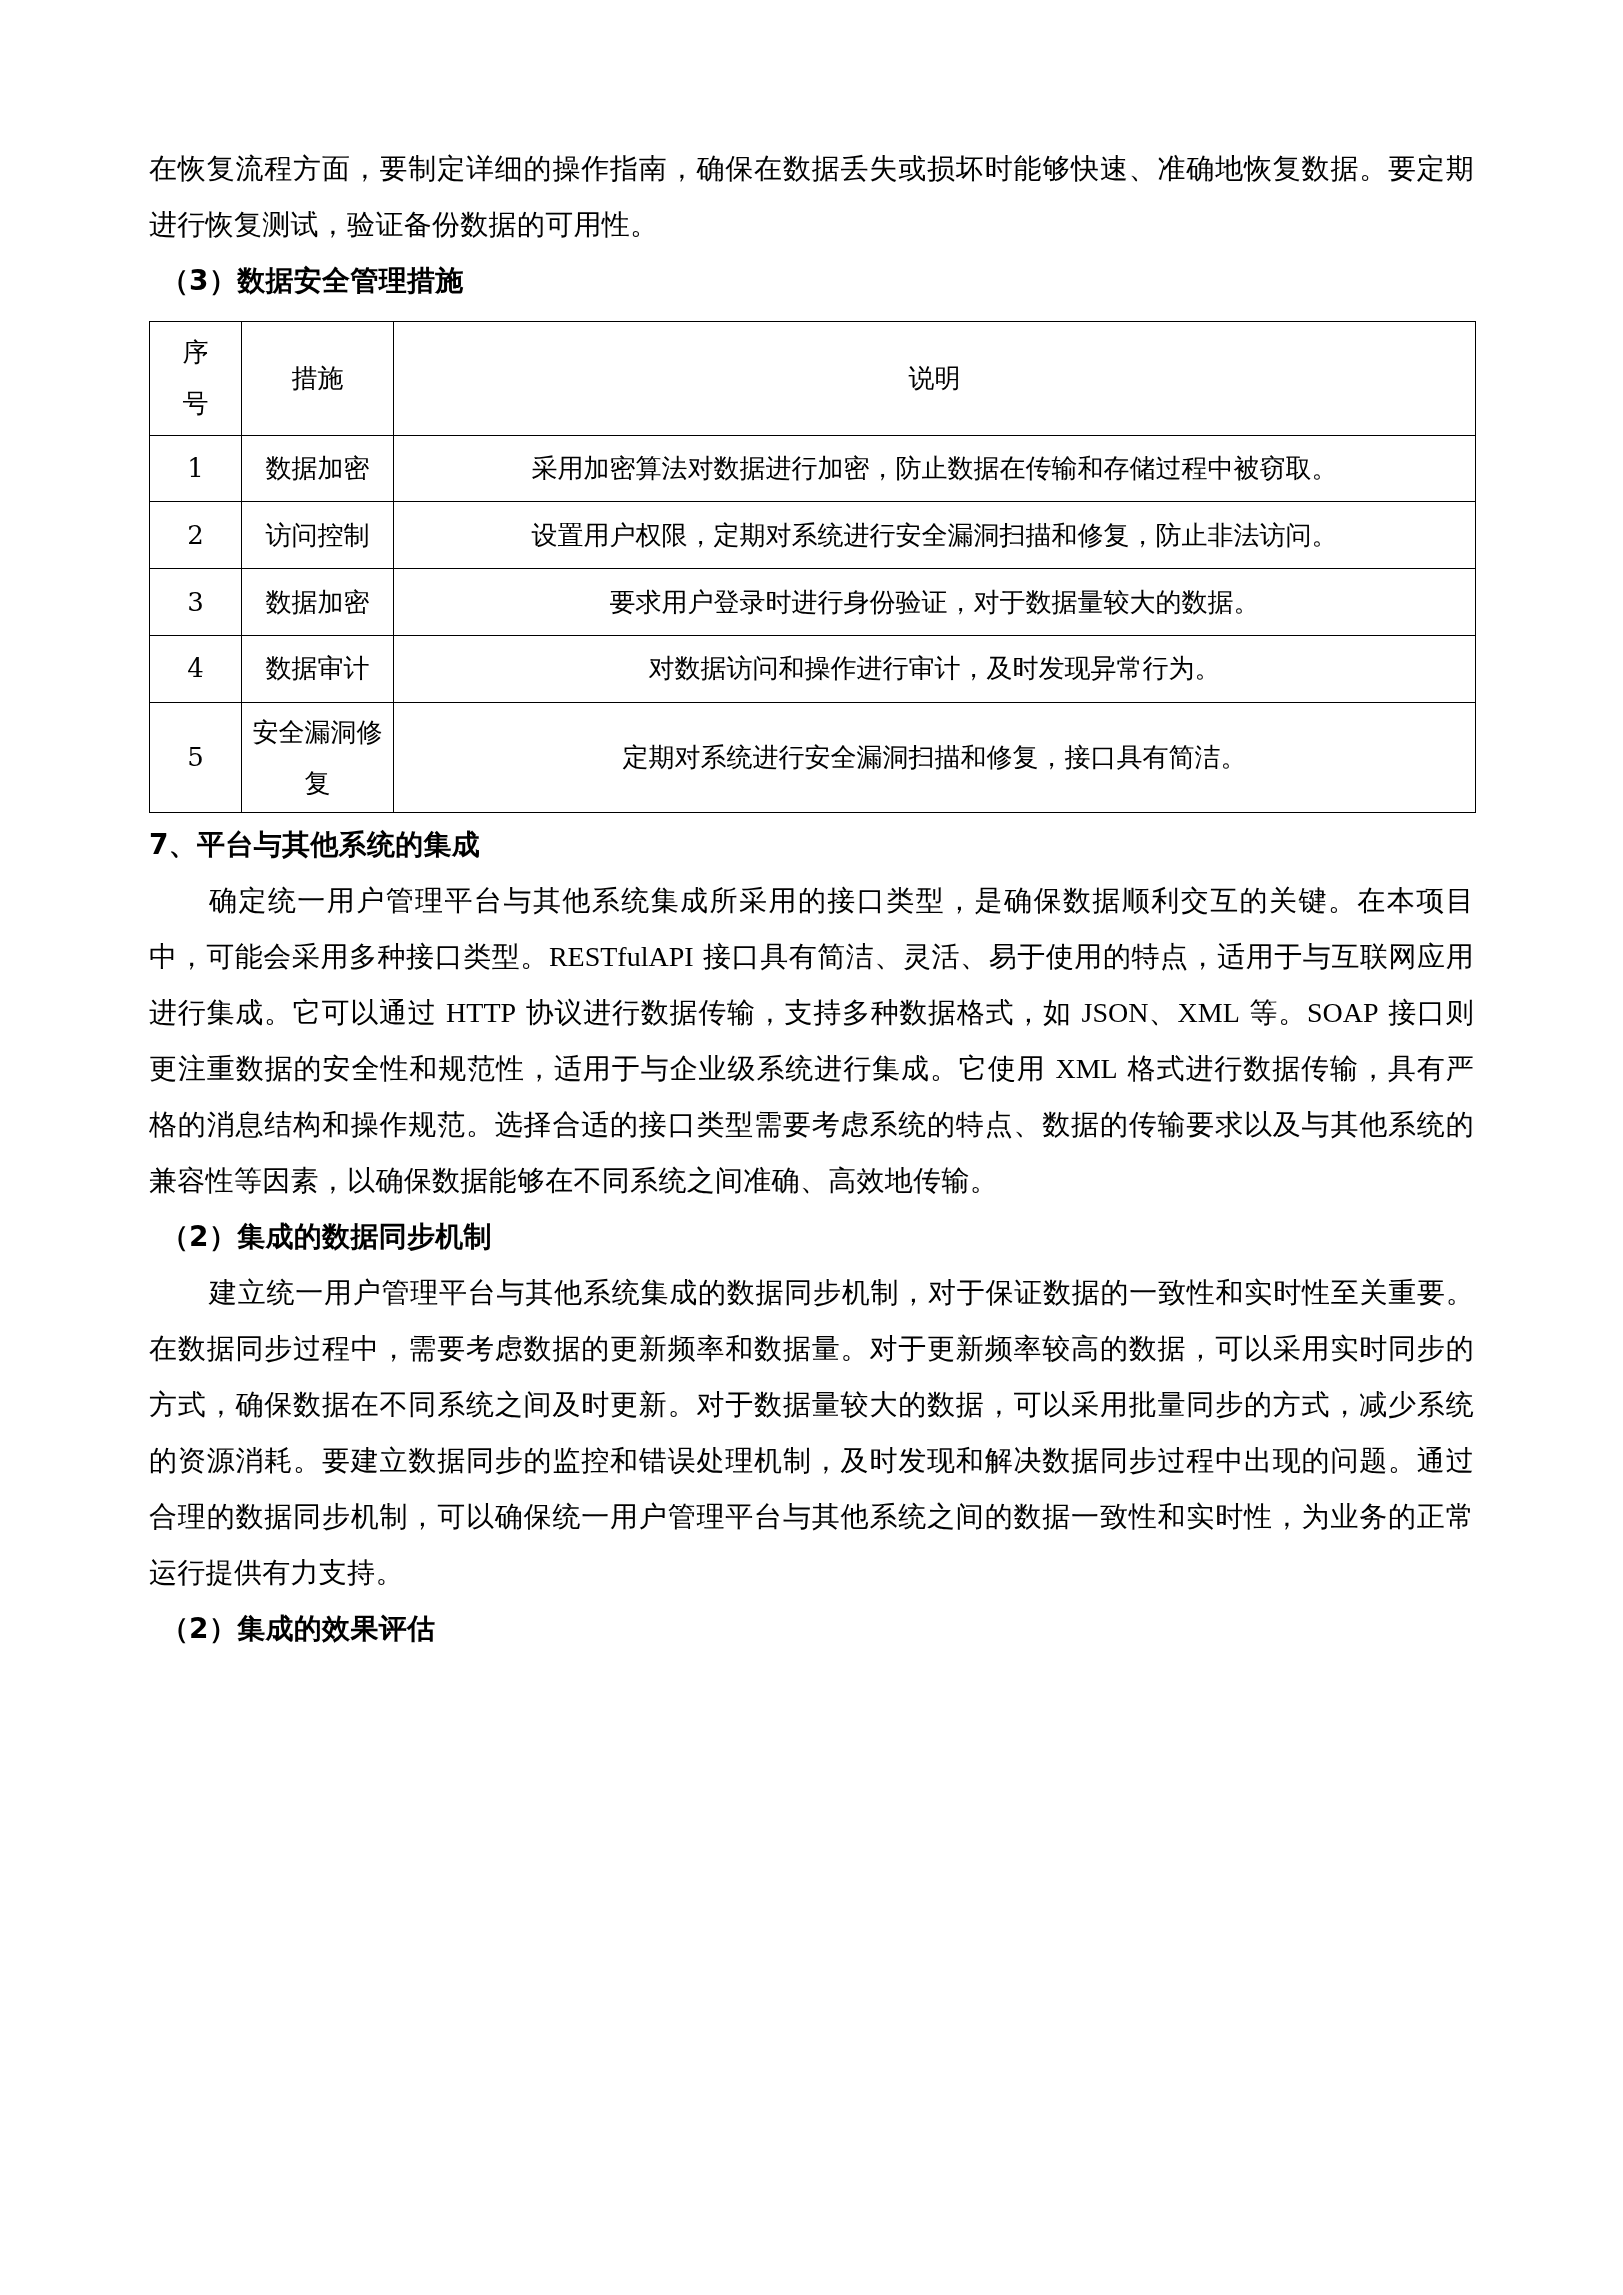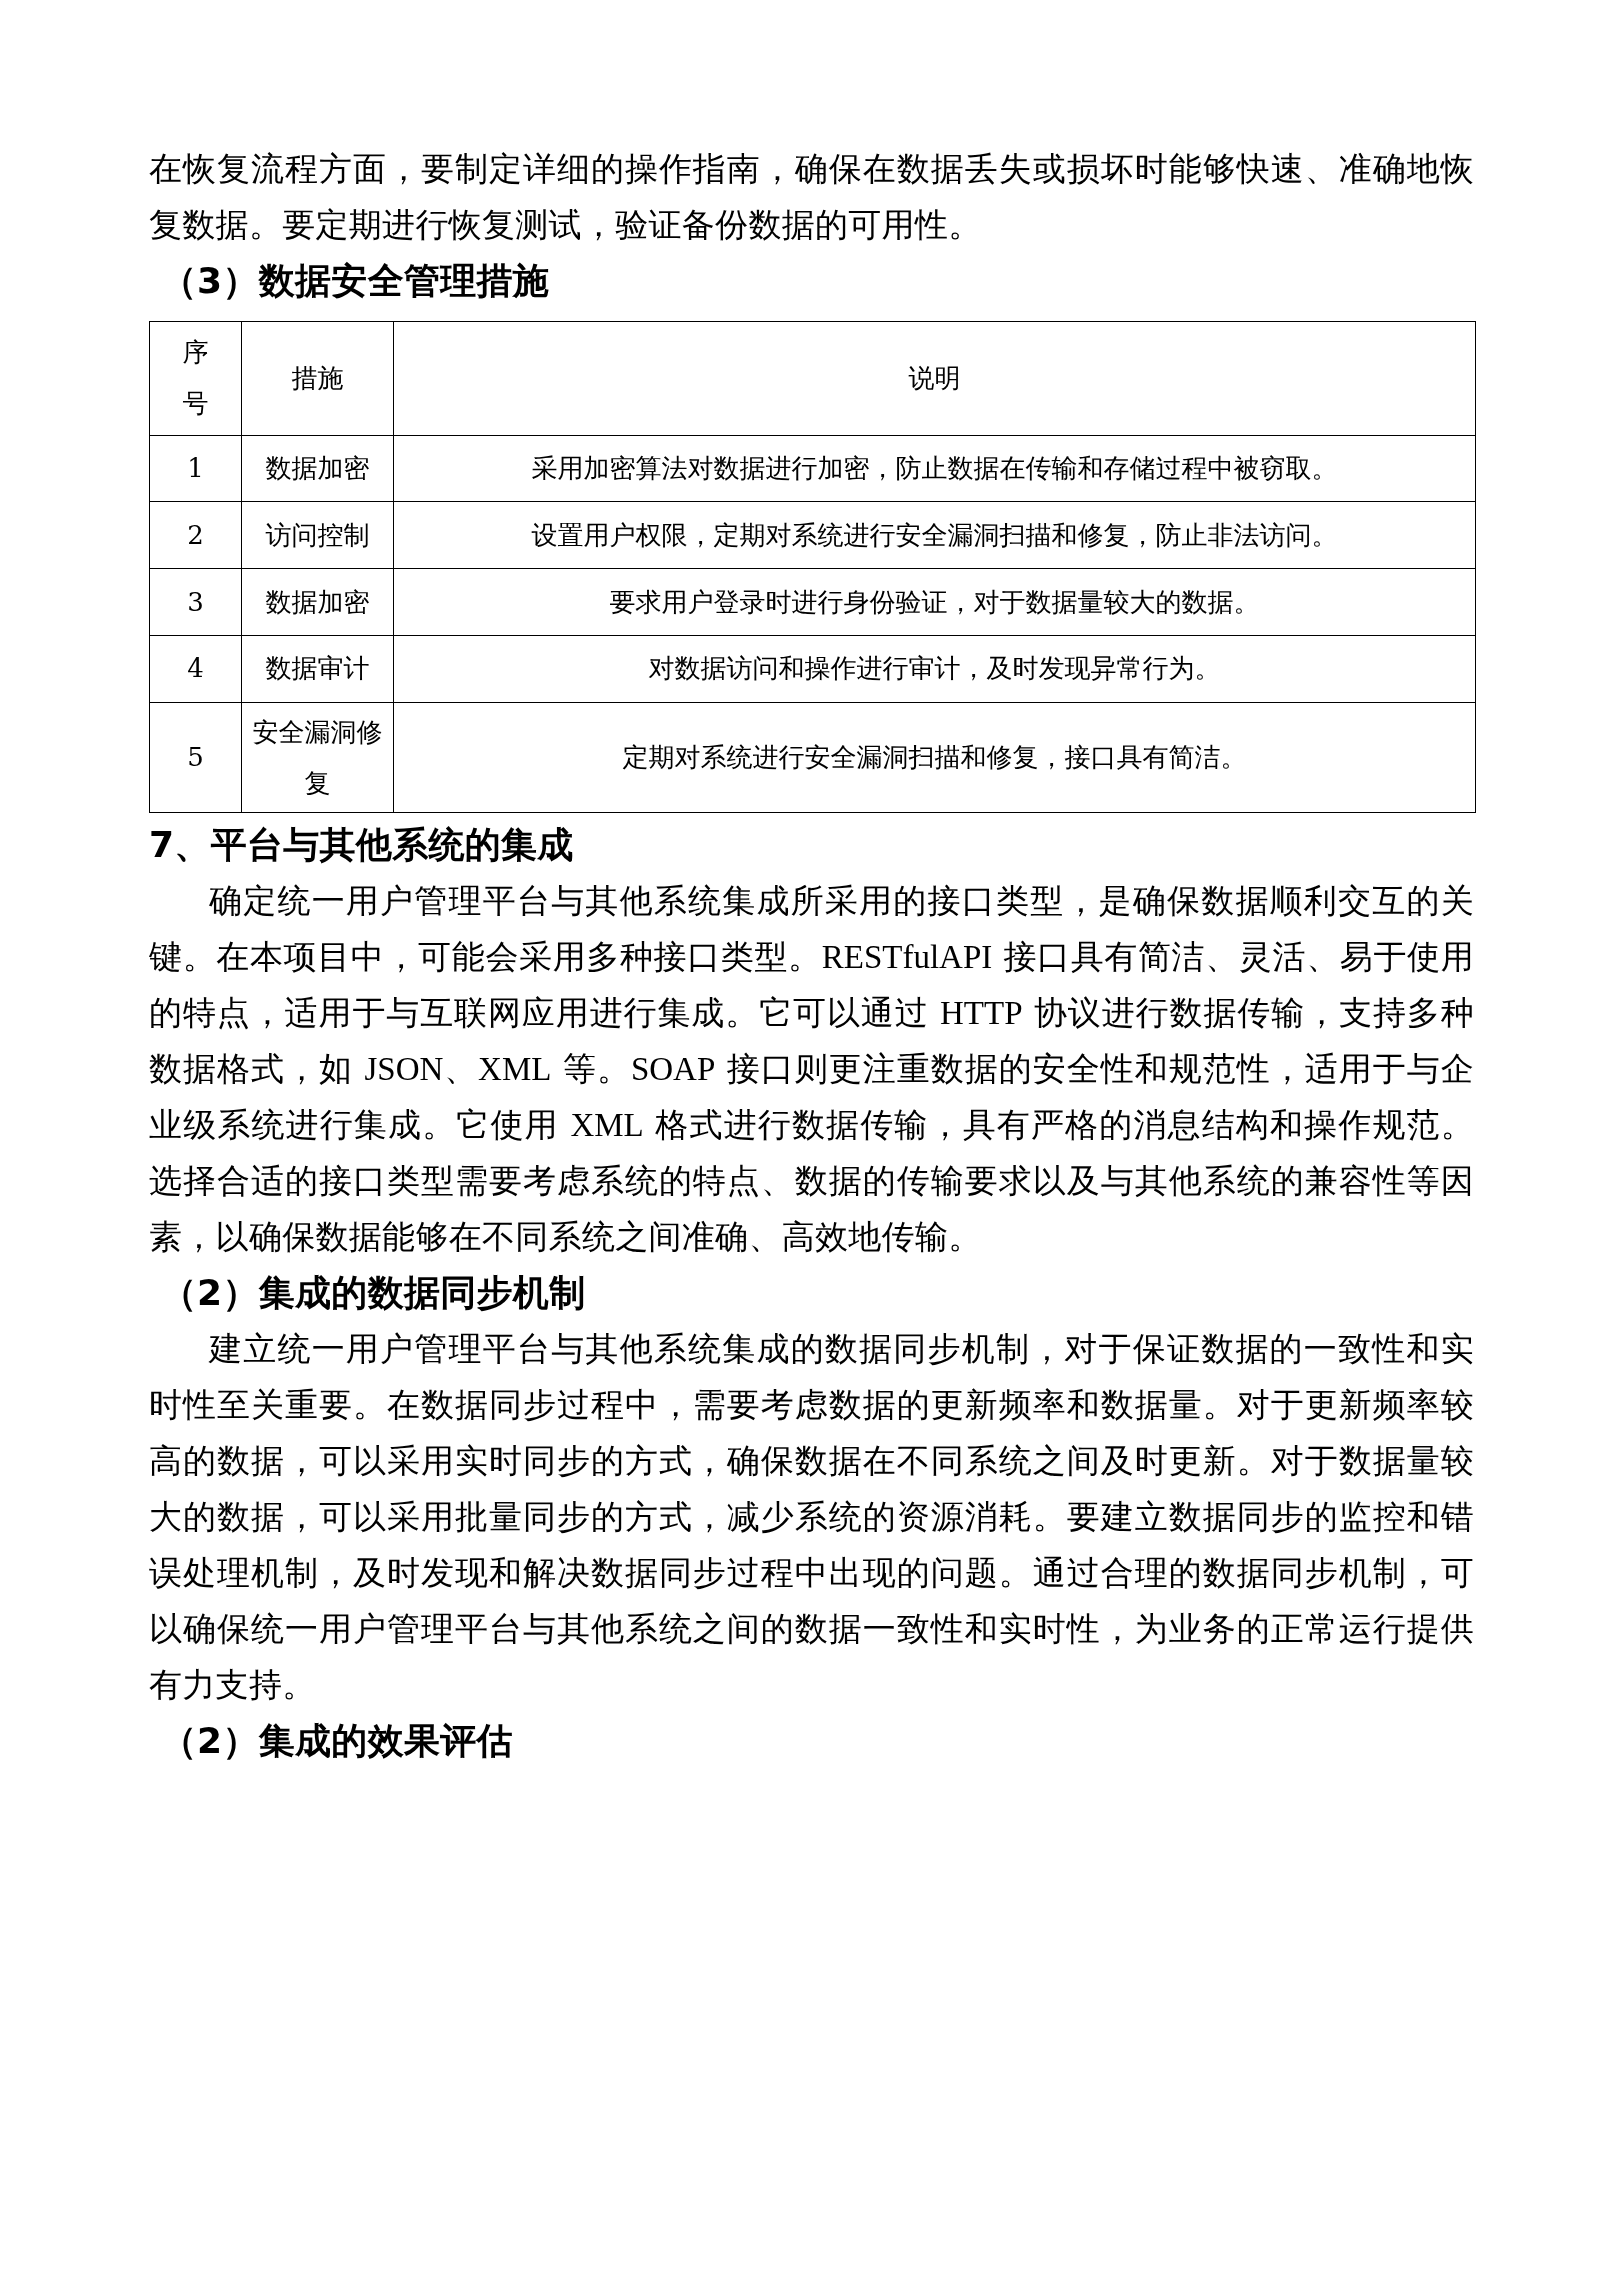--- a/index.html
+++ b/index.html
@@ -24,35 +24,35 @@
     padding: 141px 149px 0 149px;
   }
 
   .doc-body {
     width: 1325px;
   }
 
   
   .para {
     font-family: "DejaVu Serif", "Liberation Serif", serif;
-    font-size: 33px;
+    font-size: 28px;
     line-height: 56px;
     text-align: justify;
     text-justify: inter-ideograph;
     margin: 0;
     letter-spacing: 0.3px;
   }
   .para.indent {
     text-indent: 60px;
   }
 
   
   .heading {
     font-family: "DejaVu Sans", "Liberation Sans", sans-serif;
-    font-size: 36px;
+    font-size: 28px;
     font-weight: bold;
     line-height: 56px;
     margin: 0;
     letter-spacing: 0.3px;
   }
   .heading.lvl1 { }
   .heading.lvl2 {
     text-indent: 11.8px;
   }
 

